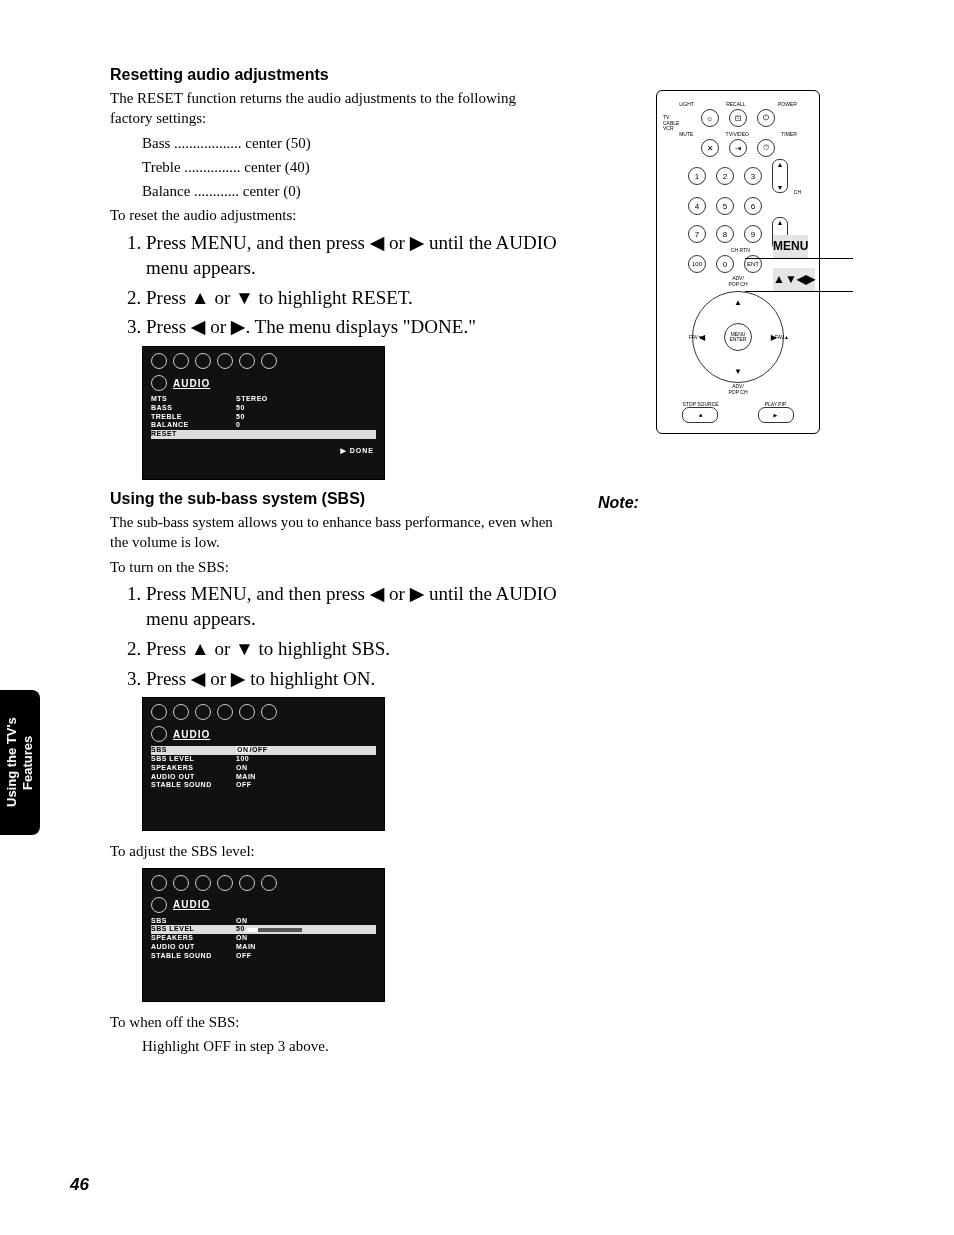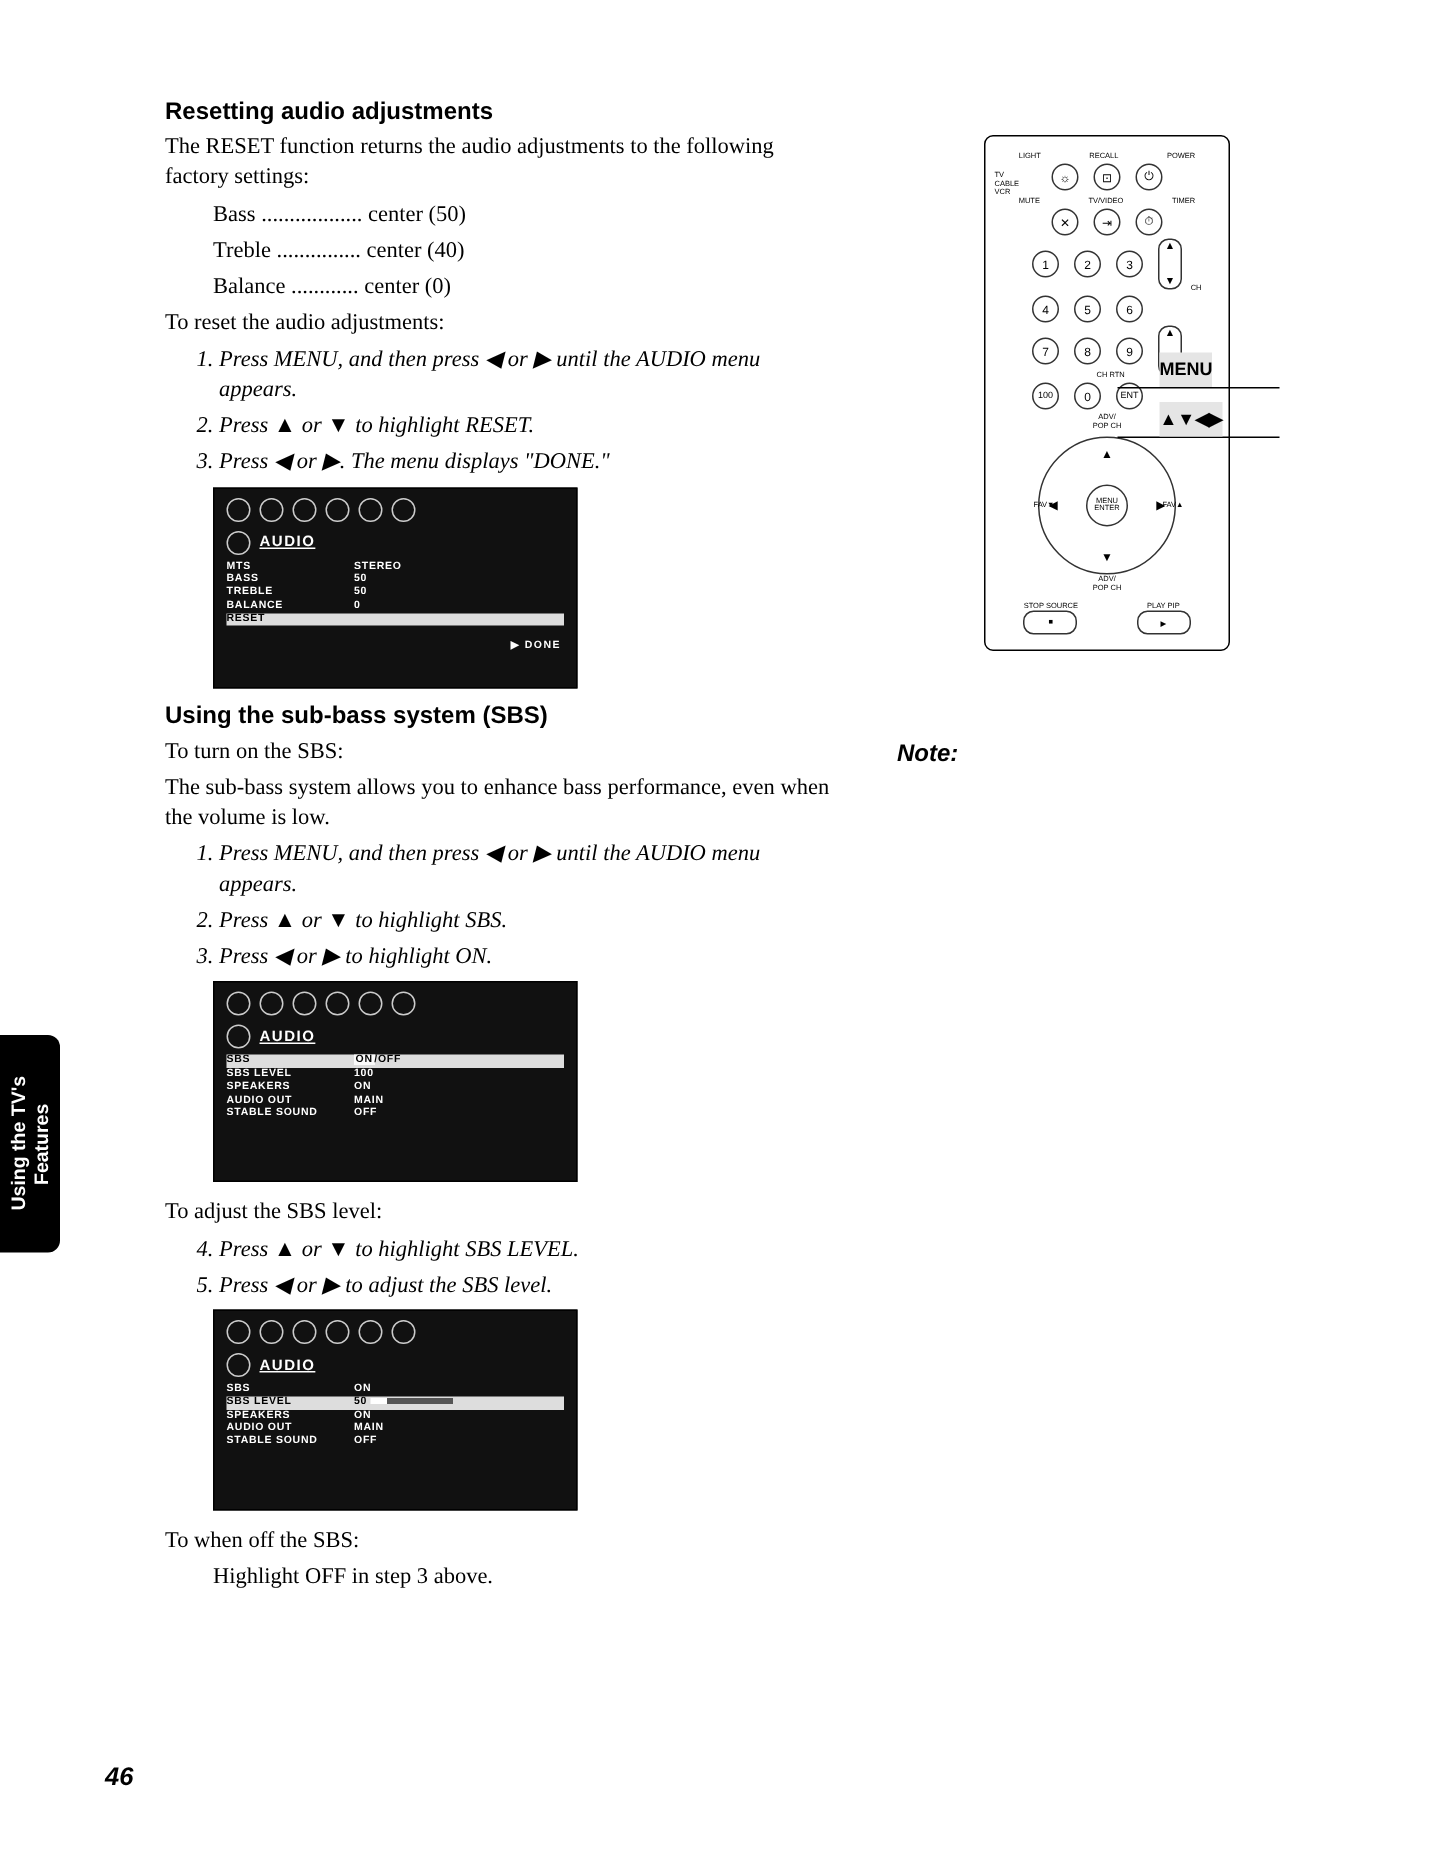--- a/index.html
+++ b/index.html
@@ -35,23 +35,22 @@
     font-size: 15px;
     line-height: 1.35;
     margin: 4px 0;
   }
   .indent {
     margin-left: 32px;
   }
   ol {
     margin: 2px 0 6px 18px;
     padding-left: 18px;
-    font-size: 15px;
+    font-size: 19px;
     line-height: 1.35;
-    font-style: italic;
   }
   ol li {
     margin-bottom: 4px;
   }
   .menubox {
     margin: 6px 0 10px 32px;
     width: 225px;
     height: 120px;
     border: 1px solid #000;
     background: #111;
@@ -319,22 +318,22 @@
           </div>
         <div class="row hlrow">
             <span class="k">RESET</span>
             <span class="v"></span>
           </div>
       </div>
       <div class="done">▶  DONE</div>
     </div>
 
     <h2>Using the sub-bass system (SBS)</h2>
+    <p>The sub-bass system allows you to enhance bass performance, even when the volume is low.</p>
     <p>To turn on the SBS:</p>
-    <p>The sub-bass system allows you to enhance bass performance, even when the volume is low.</p>
     <ol>
       <li>Press MENU, and then press ◀ or ▶ until the AUDIO menu appears.</li>
       <li>Press ▲ or ▼ to highlight SBS.</li>
       <li>Press ◀ or ▶ to highlight ON.</li>
     </ol>
 
     <div class="menubox">
       <div class="iconrow">
         <div class="ic"></div>
         <div class="ic"></div>
@@ -365,24 +364,20 @@
             <span class="v">MAIN</span>
           </div>
         <div class="row">
             <span class="k">STABLE  SOUND</span>
             <span class="v">OFF</span>
           </div>
       </div>
     </div>
 
     <p>To adjust the SBS level:</p>
-    <ol start="4">
-      <li>Press ▲ or ▼ to highlight SBS LEVEL.</li>
-      <li>Press ◀ or ▶ to adjust the SBS level.</li>
-    </ol>
 
     <div class="menubox">
       <div class="iconrow">
         <div class="ic"></div>
         <div class="ic"></div>
         <div class="ic"></div>
         <div class="ic"></div>
         <div class="ic"></div>
         <div class="ic"></div>
       </div>

